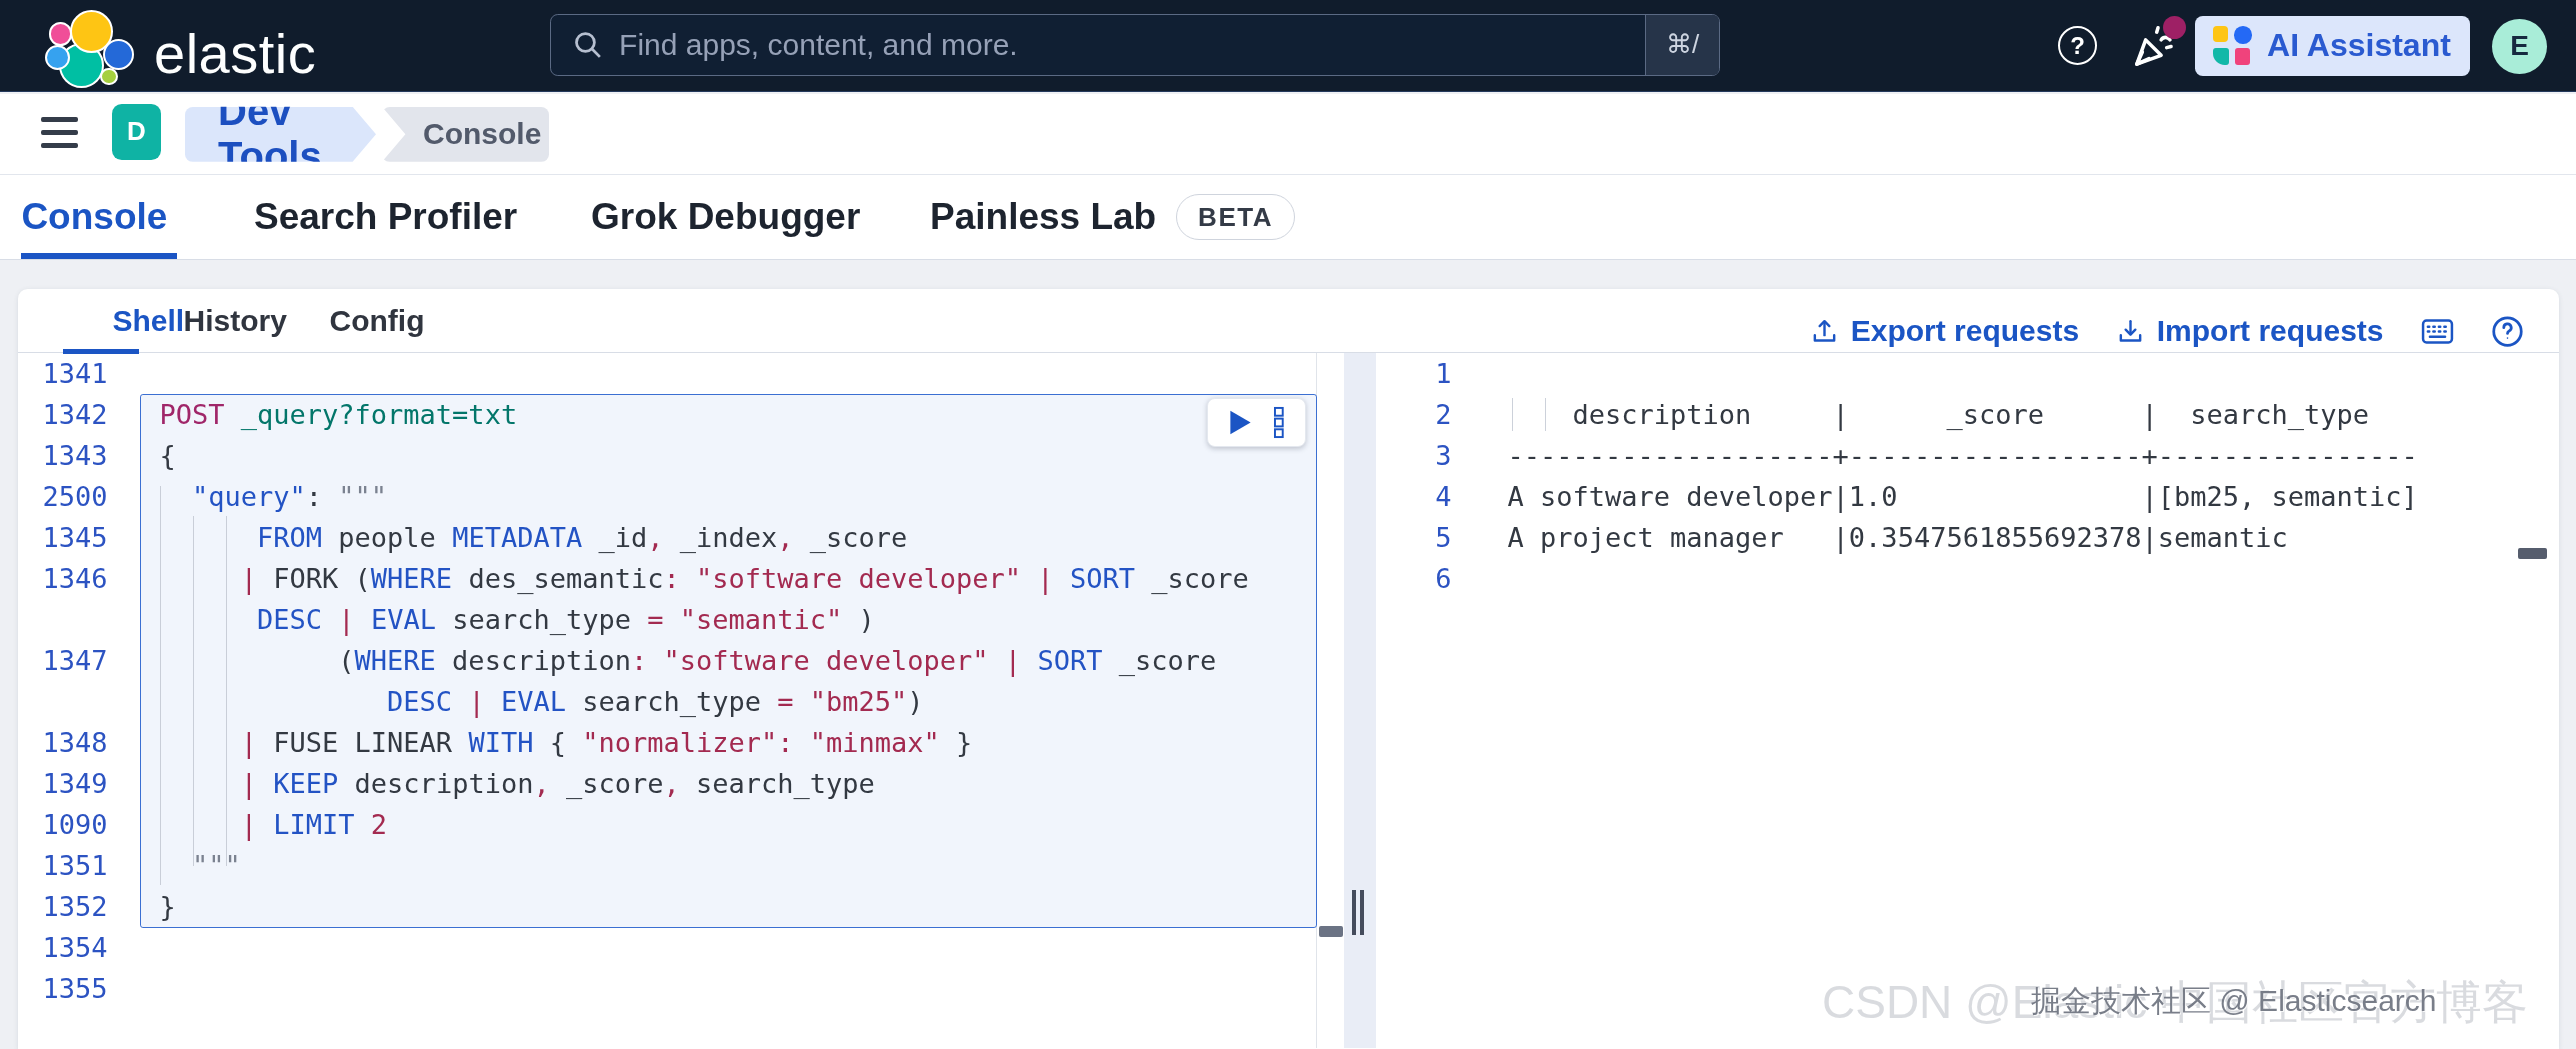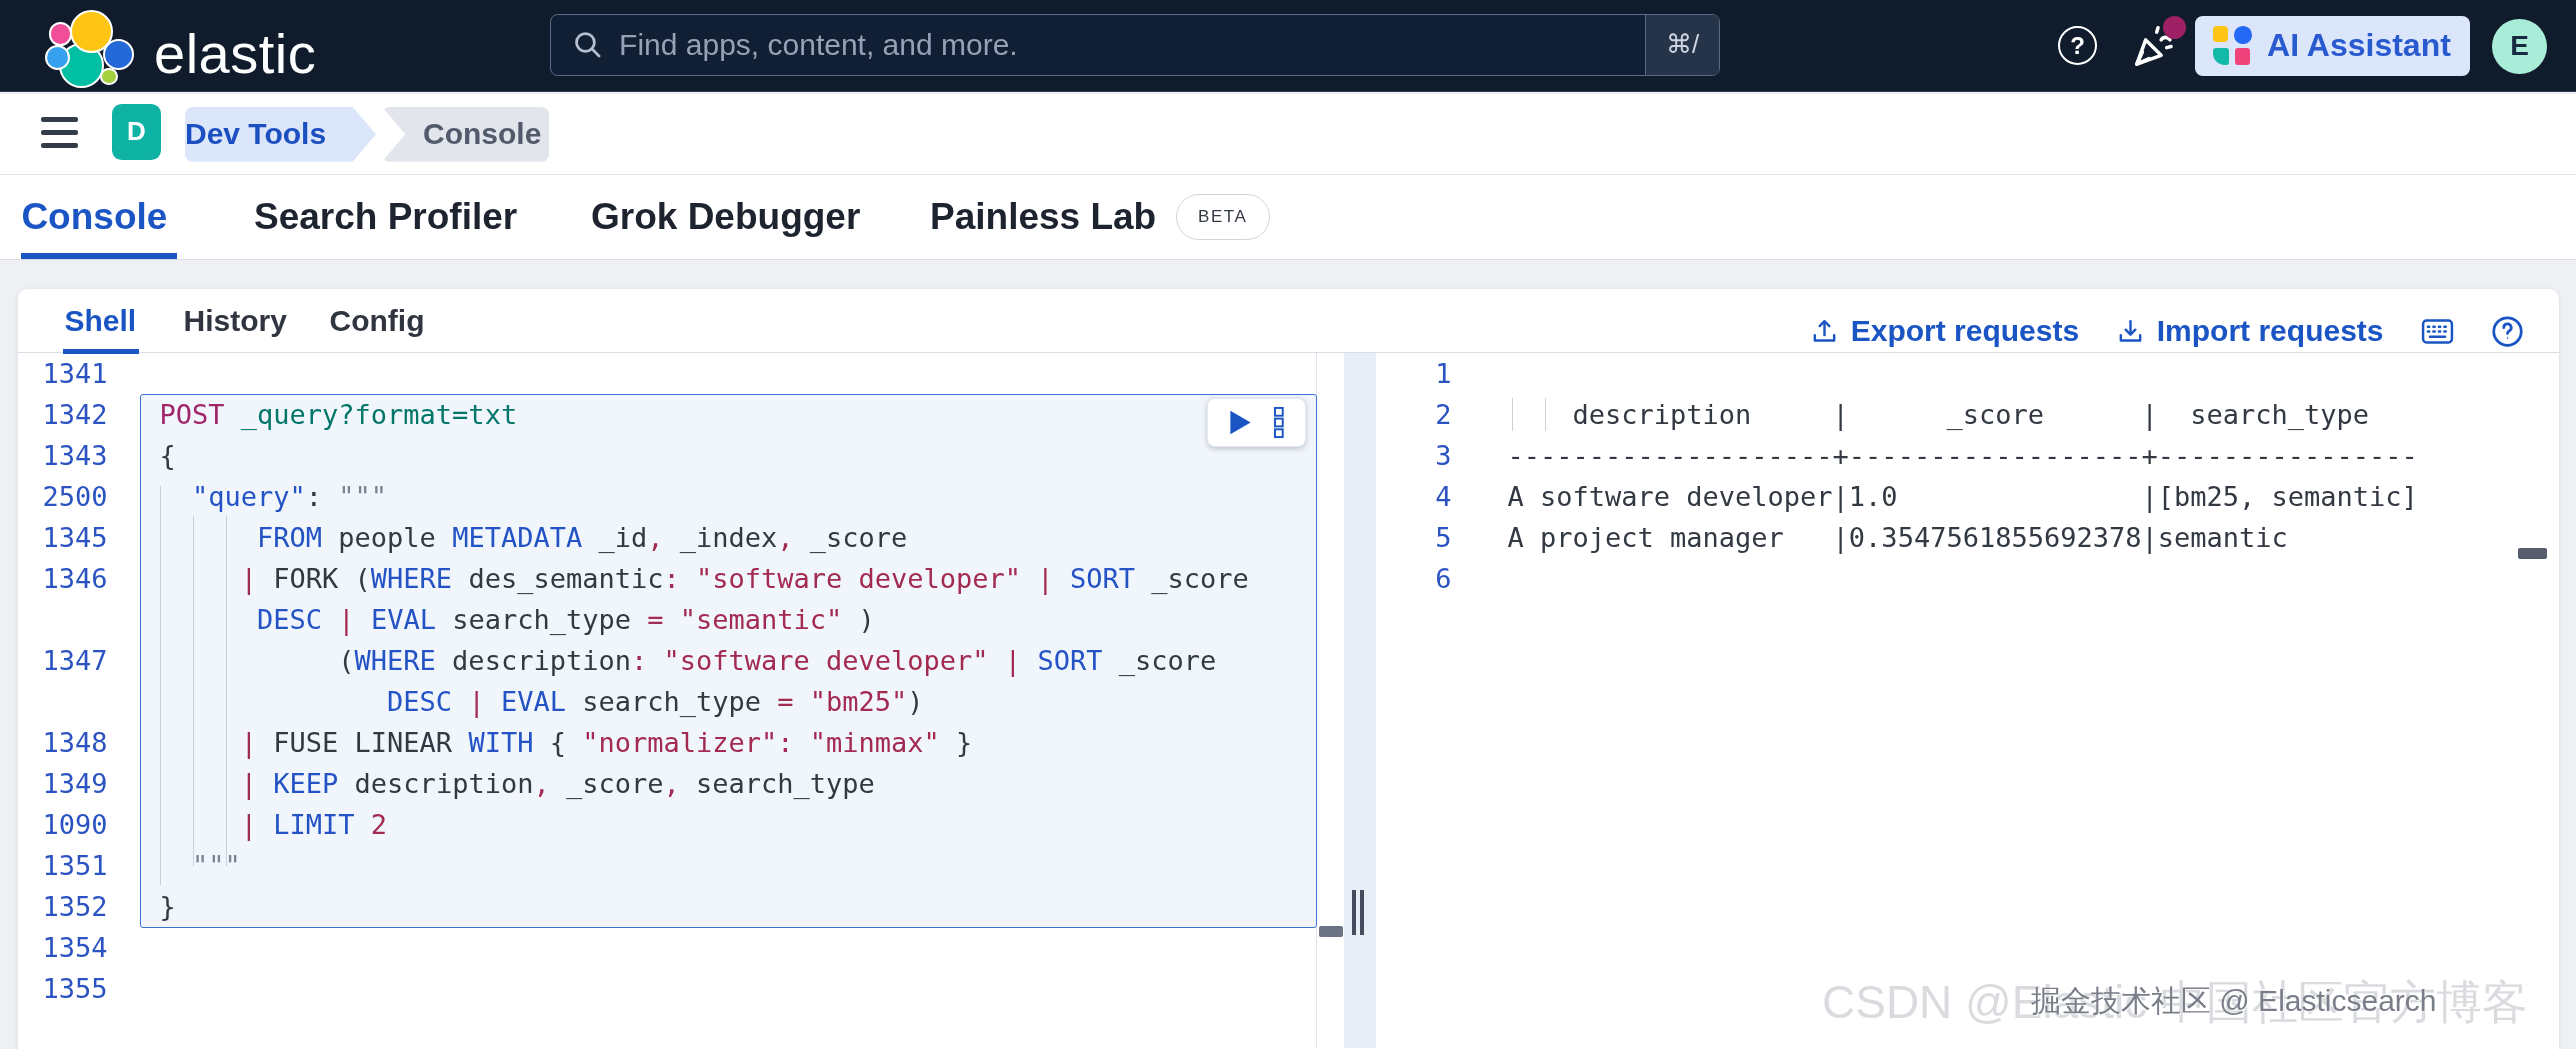--- a/index.html
+++ b/index.html
@@ -52,47 +52,47 @@
   
   .crumb-row { position:absolute; left:0; top:94px; width:2576px; height:81px;
                background:#fff; border-bottom:1px solid #e2e6ed; }
   .hamburger { position:absolute; left:41px; top:23.4px; width:37px; height:33px; }
   .hamburger i { display:block; height:4.9px; background:#343c49; border-radius:1.9px; margin-bottom:7.8px;}
   .app-badge { position:absolute; left:112px; top:9.7px; width:49px; height:56px;
                background:#0fb3a4; border-radius:9.7px; color:#fff; font-size:26px; font-weight:700;
                display:flex; align-items:center; justify-content:center; }
   .crumb1 { position:absolute; left:185px; top:12.7px; width:191px; height:55px; background:#dbe6fb;
             clip-path:polygon(0 0, calc(100% - 23.4px) 0, 100% 50%, calc(100% - 23.4px) 100%, 0 100%);
-            border-radius:7.8px; display:flex; align-items:center; 
-            color:#1c4fc0; font-size:30px; font-weight:600; }
+            border-radius:7.8px; display:flex; align-items:center; padding-left:33px;
+            color:#1c4fc0; font-size:40px; font-weight:600; }
   .crumb2 { position:absolute; left:382px; top:12.7px; width:167px; height:55px; background:#e2e5ec;
             clip-path:polygon(0 0, 100% 0, 100% 100%, 0 100%, 23.4px 50%);
             border-radius:7.8px; display:flex; align-items:center; padding-left:41px;
             color:#525a6b; font-size:30px; font-weight:600; }
 
   
   .main-tabs { position:absolute; left:0; top:175px; width:2576px; height:85px;
                background:#fff; border-bottom:1px solid #d8dde6; }
   .mtab { position:absolute; top:0; height:100%; display:flex; align-items:center; gap:19.5px;
           font-size:37px; font-weight:700; color:#1d242f; }
   .mtab.active { color:#1b55c4; }
   .mtab-underline { position:absolute; left:21.4px; bottom:0; width:156px; height:5.8px; background:#1b55c4; }
   .beta-pill { border:1.9px solid #cfd4dd; border-radius:23.4px; height:46px; padding:0 21.4px;
-               display:flex; align-items:center; font-size:17px; font-weight:400;
+               display:flex; align-items:center; font-size:26px; font-weight:700;
                letter-spacing:1.5px; color:#343b47; background:#fff; }
 
   
   .body-area { position:absolute; left:0; top:260px; width:2576px; height:790px; background:#eef0f4; }
   .card { position:absolute; left:17.5px; top:29px; width:2541px; height:760px; background:#fff;
           border-radius:9.7px 9.7px 0 0; box-shadow:0 1.9px 4.9px rgba(60,70,90,0.12); }
   .card-header { position:absolute; left:0; top:0; width:100%; height:64px;
                  border-bottom:1px solid #d8dde6; }
   .ctab { position:absolute; top:0; height:64px; display:flex; align-items:center;
           font-size:30px; font-weight:700; color:#30353f; }
-  .ctab.active { color:#1b55c4; }
+  .ctab.active { color:#1b55c4;margin-left:48px; }
   .ctab-underline { position:absolute; left:45px; top:60px; width:76px; height:4.9px; background:#1b55c4; }
   .header-actions { position:absolute; right:35px; top:0; height:84px; display:flex;
                     align-items:center; gap:37px; }
   .action-link { display:flex; align-items:center; gap:11.7px; color:#1b55c4;
                  font-size:30px; font-weight:600; }
 
   
   .workspace { position:absolute; left:0; top:64px; width:2541px; height:695px; overflow:hidden; }
   .code-font { font-family:"DejaVu Sans Mono","Liberation Mono",monospace; font-size:27px; }
 

